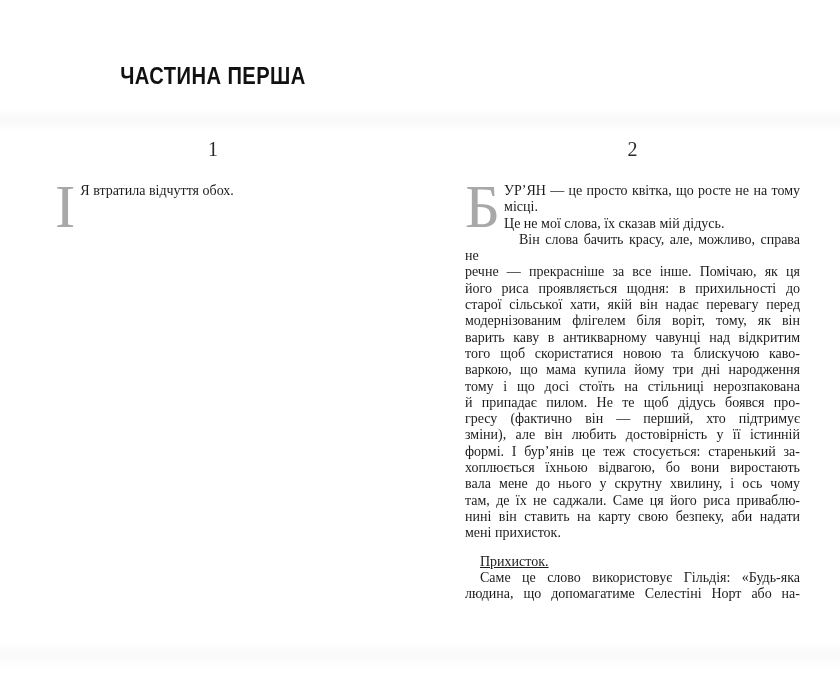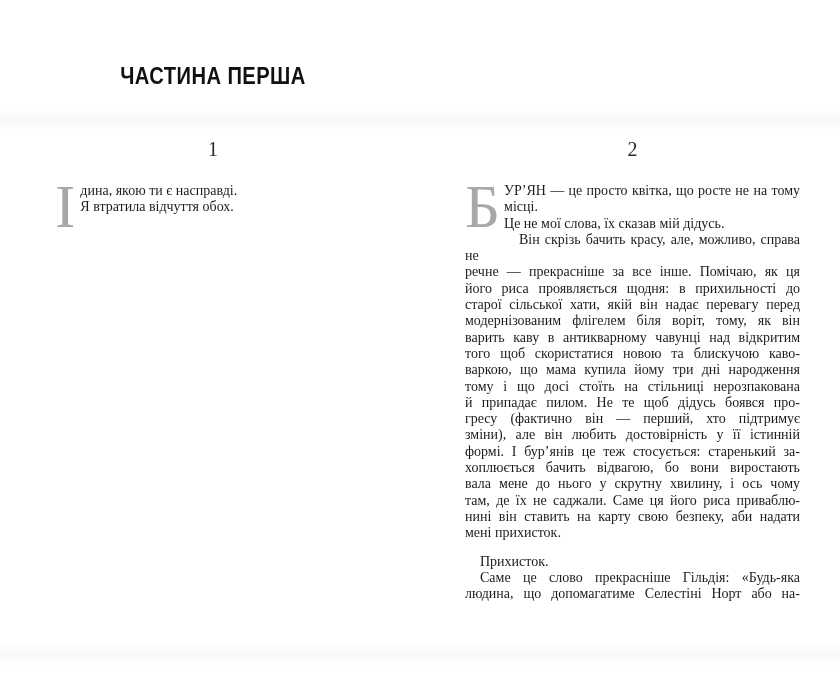--- a/index.html
+++ b/index.html
@@ -51,21 +51,21 @@
     font-size:14px;
     line-height:16.3px;
   }
   .body-text .line{
     text-align:justify;
     text-align-last:justify;
     min-height:16.3px;
   }
   .body-text .line.last{text-align-last:left;}
   .body-text .line.ind{text-indent:15px;}
-  .body-text .line.sp{margin-top:12px;}
+  .body-text .line.sp{margin-top:12px;text-decoration:underline;}
   .dropcap{
     float:left;
     height:49px;
     line-height:46px;
     font-size:61px;
     color:#a8a8a8;
     margin-right:5px;
     margin-top:1px;
     font-family:"Liberation Serif","DejaVu Serif",serif;
   }
@@ -76,50 +76,49 @@
 
 <div class="shade shade-top"></div>
 <div class="shade shade-bottom"></div>
 
 <div class="page page-left">
   <div class="part-heading">ЧАСТИНА ПЕРША</div>
   <div class="chapter-number">1</div>
   <div class="body-text">
     <span class="dropcap">І</span>
     <div>
-        <div class="line last">дина, якою ти є насправді.</div>
         <div class="line last">Я втратила відчуття обох.</div>
       </div>
   </div>
 </div>
 
 <div class="page page-right">
   <div class="chapter-number">2</div>
   <div class="body-text">
     <span class="dropcap dropcap-b">Б</span>
     <div>
         <div class="line">УР’ЯН — це просто квітка, що росте не на тому</div>
         <div class="line last">місці.</div>
         <div class="line last">Це не мої слова, їх сказав мій дідусь.</div>
-        <div class="line ind">Він скрізь бачить красу, але, можливо, справа не</div>
+        <div class="line ind">Він слова бачить красу, але, можливо, справа не</div>
         <div class="line">речне — прекрасніше за все інше. Помічаю, як ця</div>
         <div class="line">його риса проявляється щодня: в прихильності до</div>
         <div class="line">старої сільської хати, якій він надає перевагу перед</div>
         <div class="line">модернізованим флігелем біля воріт, тому, як він</div>
         <div class="line">варить каву в антикварному чавунці над відкритим</div>
         <div class="line">того щоб скористатися новою та блискучою каво-</div>
         <div class="line">варкою, що мама купила йому три дні народження</div>
         <div class="line">тому і що досі стоїть на стільниці нерозпакована</div>
         <div class="line">й припадає пилом. Не те щоб дідусь боявся про-</div>
         <div class="line">гресу (фактично він — перший, хто підтримує</div>
         <div class="line">зміни), але він любить достовірність у її істинній</div>
         <div class="line">формі. І бур’янів це теж стосується: старенький за-</div>
-        <div class="line">хоплюється бачить відвагою, бо вони виростають</div>
+        <div class="line">хоплюється їхньою відвагою, бо вони виростають</div>
         <div class="line">вала мене до нього у скрутну хвилину, і ось чому</div>
         <div class="line">там, де їх не саджали. Саме ця його риса приваблю-</div>
         <div class="line">нині він ставить на карту свою безпеку, аби надати</div>
         <div class="line last">мені прихисток.</div>
         <div class="line last ind sp">Прихисток.</div>
-        <div class="line ind">Саме це слово прекрасніше Гільдія: «Будь-яка</div>
+        <div class="line ind">Саме це слово використовує Гільдія: «Будь-яка</div>
         <div class="line">людина, що допомагатиме Селестіні Норт або на-</div>
       </div>
   </div>
 </div>
 
 </body></html>

